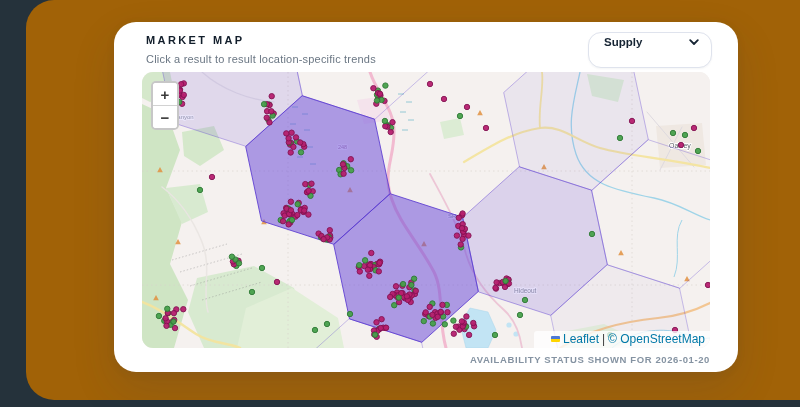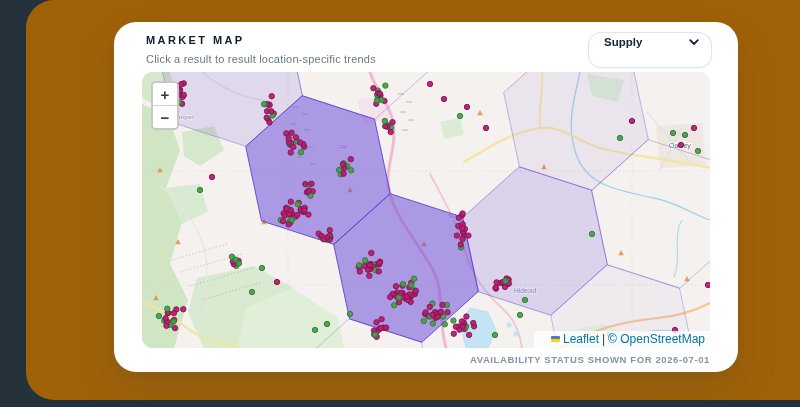--- a/index.html
+++ b/index.html
@@ -500,15 +500,15 @@
         <span class="flag">
             <span class="b"></span>
             <span class="y"></span>
           </span>
         <a href="#">Leaflet</a>
         <span>|</span>
         <a href="#">© OpenStreetMap</a>
       </div>
     </div>
 
-    <div class="status-line">AVAILABILITY STATUS SHOWN FOR 2026-07-01</div>
+    <div class="status-line">AVAILABILITY STATUS SHOWN FOR 2026-01-20</div>
   </div>
 </div>
 
 </body></html>

